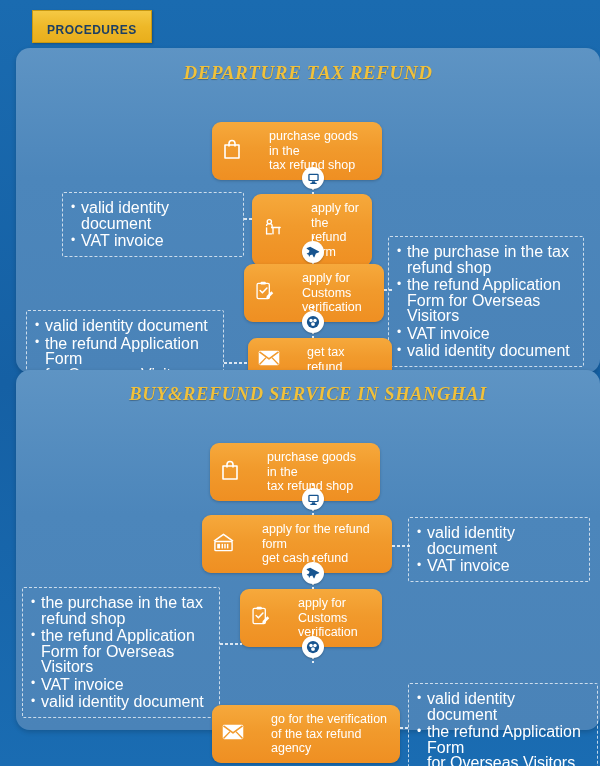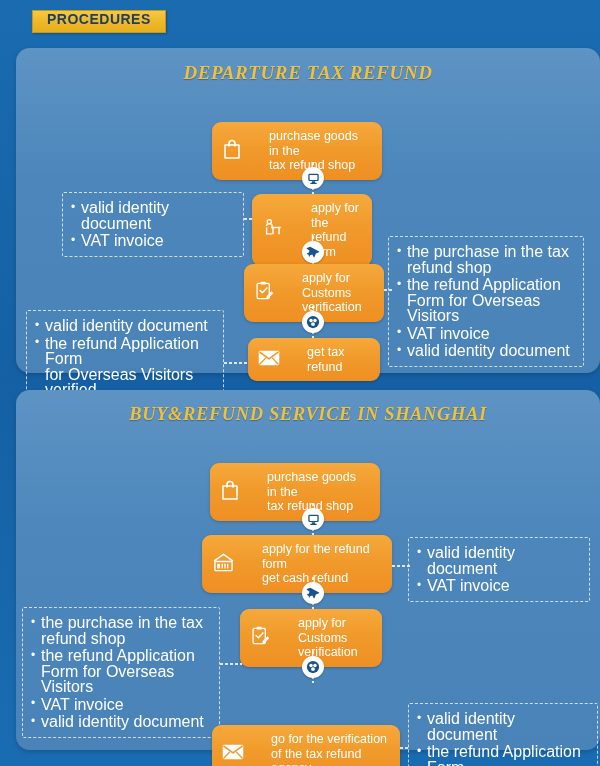--- a/index.html
+++ b/index.html
@@ -15,39 +15,39 @@
 
   
   .header-bar {
     height: 42px;
     padding: 10px 0 0 32px;
   }
   .badge {
     display: inline-block;
     background: linear-gradient(180deg, #f5c944 0%, #eeb828 50%, #e8ae1c 100%);
     color: #1d3f63;
-    font-size: 14px;
+    font-size: 12px;
     font-weight: bold;
     letter-spacing: 0.5px;
-    padding: 0 14px 5px 14px;
+    padding: 12px 14px 5px 14px;
     border: 1px solid #c79812;
     box-shadow: 1px 1px 2px rgba(0,0,0,0.25);
   }
 
   
   .panel {
     position: absolute;
     left: 16px;
     width: 584px;
     background: linear-gradient(180deg, #5e94c4 0%, #4c86bb 40%, #4a83b8 100%);
     border-radius: 14px;
     box-shadow: 0 2px 5px rgba(0,0,0,0.18);
   }
   #panel-departure { top: 48px;  height: 325px; }
-  #panel-shanghai  { top: 390px; height: 360px; }
+  #panel-shanghai  { top: 370px; height: 360px; }
 
   .panel-title {
     text-align: center;
     color: #f0c13c;
     font-family: "Liberation Serif", serif;
     font-weight: bold;
     font-size: 19px;
     letter-spacing: 0.6px;
     text-shadow: 0 1px 1px rgba(0,0,0,0.28);
     padding-top: 14px;
@@ -232,21 +232,21 @@
       <span class="bubble">
         <svg width="14" height="14" viewBox="0 0 16 16">
           <circle cx="8" cy="8" r="7" fill="#17548f"></circle>
           <circle cx="5.7" cy="6.2" r="2" fill="#fff"></circle>
           <circle cx="10.3" cy="6.2" r="2" fill="#fff"></circle>
           <circle cx="8" cy="10.4" r="2.2" fill="#fff"></circle>
         </svg>
       </span>
     </div>
 
-    <div class="step" style="left:232px; top:254px; width:132px;">
+    <div class="step" style="left:232px; top:254px; width:144px;">
       <span class="ico">
         <svg width="22" height="18" viewBox="0 0 24 18">
           <rect x="0.8" y="1" width="22.4" height="16" rx="1.6" fill="#fff"></rect>
           <path d="M1.6 2.2L12 10 22.4 2.2" fill="none" stroke="#f19a2c" stroke-width="1.7" stroke-linejoin="round"></path>
           <path d="M1.6 16L8.8 8.6M22.4 16L15.2 8.6" fill="none" stroke="#f19a2c" stroke-width="1.5"></path>
         </svg>
       </span>
       <span class="step-label">get tax refund</span>
     </div>
 

